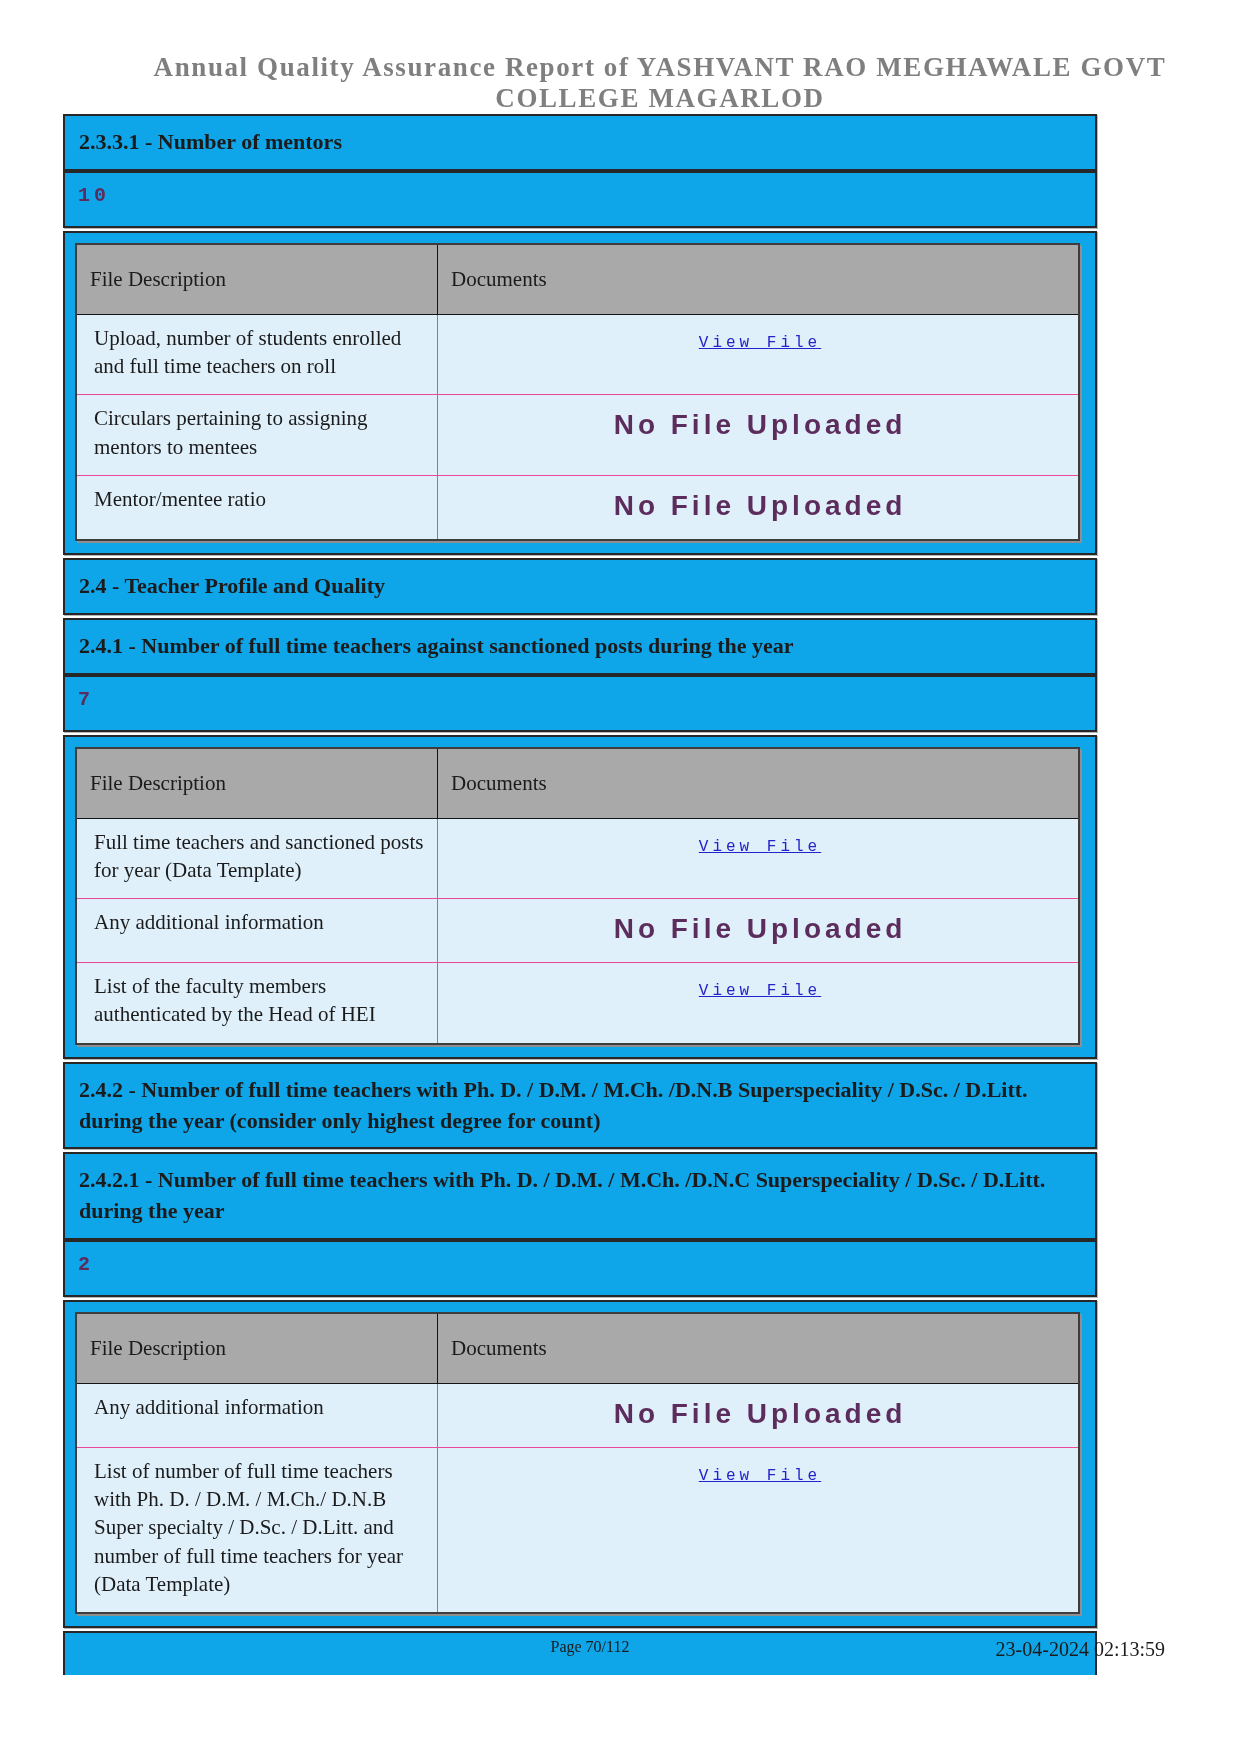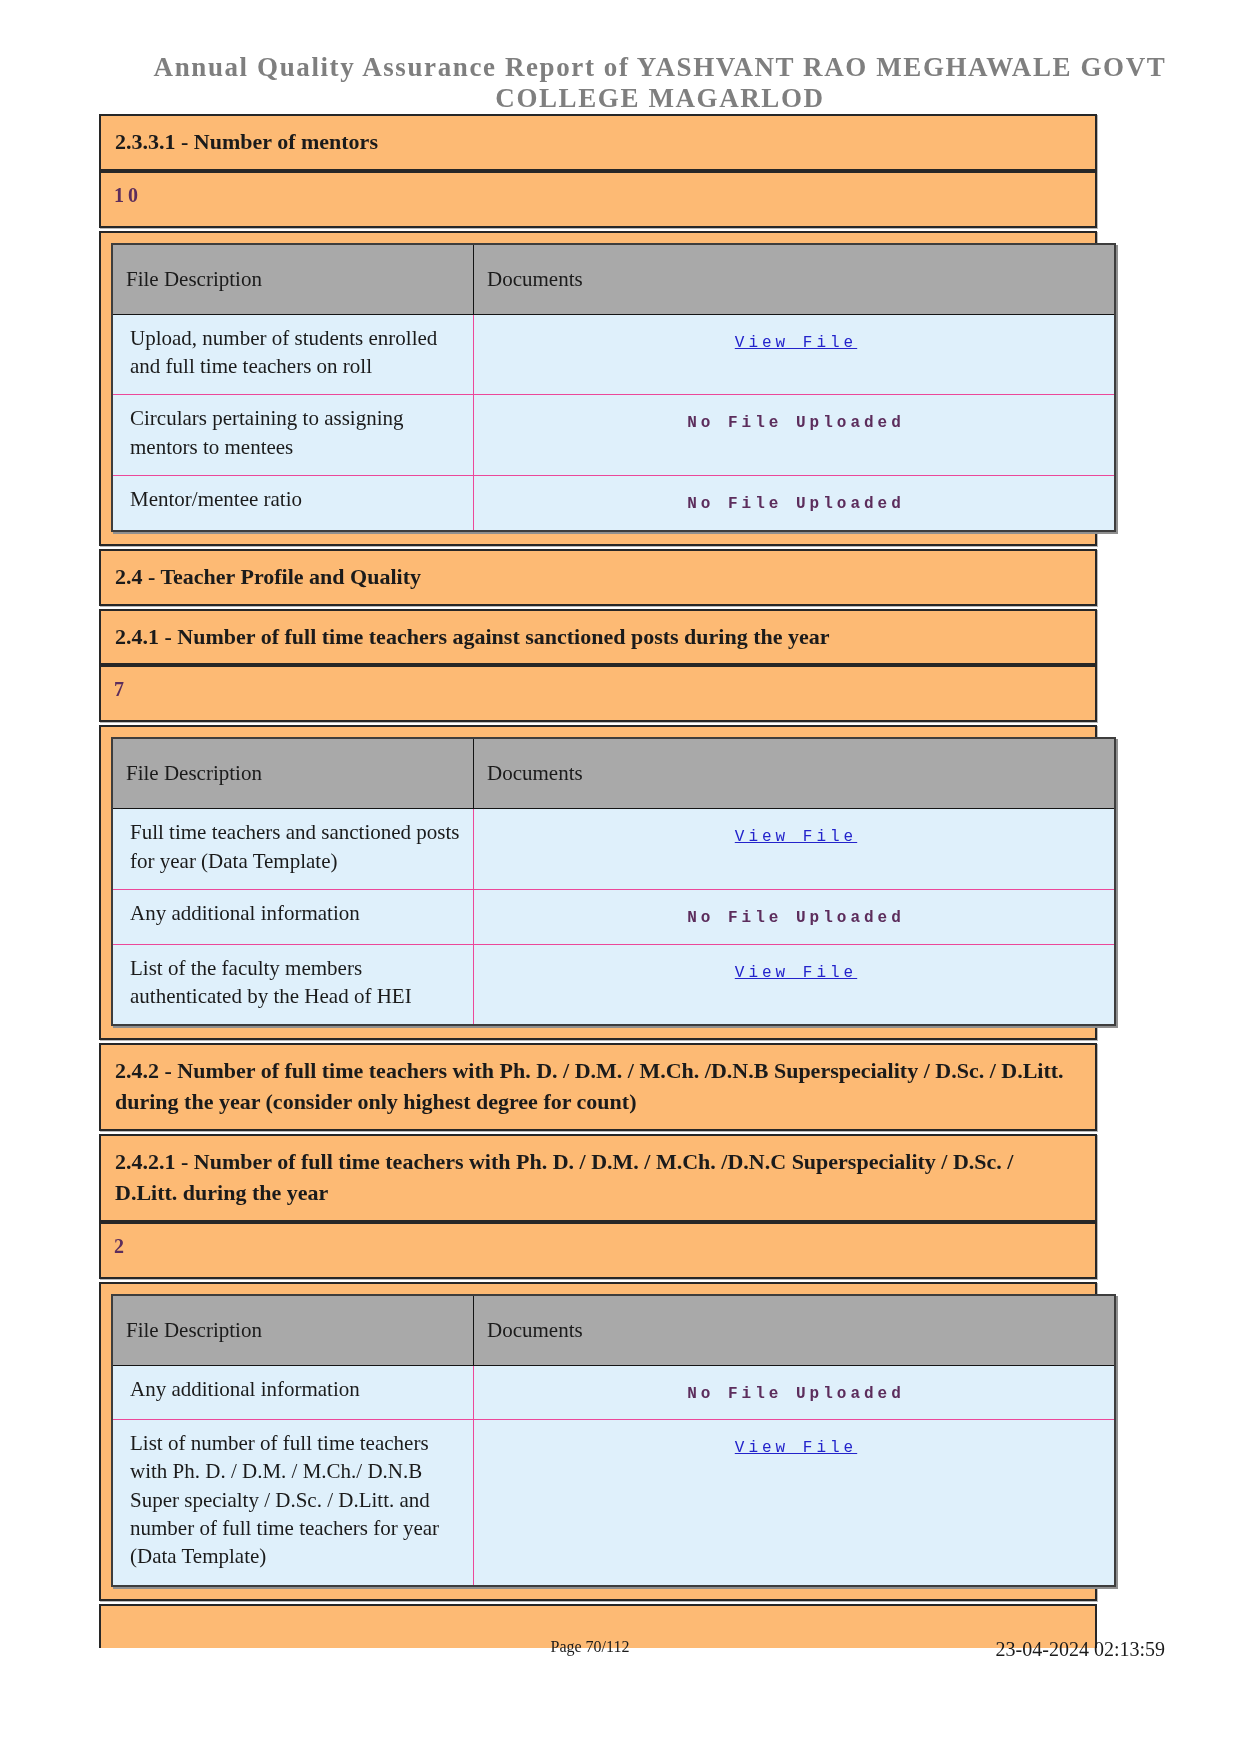--- a/index.html
+++ b/index.html
@@ -12,29 +12,29 @@
   .doc-header{
     position:absolute;top:52px;left:130px;width:1060px;
     text-align:center;font-weight:bold;font-size:27px;letter-spacing:1.6px;
     color:#7f7f7f;
   }
   
   .content{
     position:absolute;top:114px;left:63px;width:1034px;
   }
   .box{
-    box-sizing:border-box;border:2px solid #272727;background:#fdba74;
-    margin-bottom:3px;box-shadow:1px 1px 0 #b9b9b9;margin-left:36px;
+    box-sizing:border-box;border:2px solid #272727;background:#0ea5e9;
+    margin-bottom:3px;box-shadow:1px 1px 0 #b9b9b9;
   }
   .box.title{
     font-weight:bold;font-size:22px;line-height:1.4;padding:11px 14px;
   }
   .box.value{
     margin-top:-3px; 
-    font-family:Liberation Serif, serif;font-weight:bold;font-size:20px;
+    font-family:Liberation Mono, monospace;font-weight:bold;font-size:20px;
     letter-spacing:4px;color:#5c2d5c;padding:11px 13px 19px 13px;
   }
   .box.tablewrap{padding:10px 10px 12px 10px;}
   .box.cutoff{height:44px;border-bottom:none;box-shadow:none;margin-bottom:0;}
   
   table.filetable{
     width:1005px;border-collapse:collapse;border:2px solid #3d3d3d;
     box-shadow:2px 2px 0 #8f8f8f;table-layout:fixed;
   }
   table.filetable th{
@@ -45,21 +45,21 @@
   table.filetable td{
     background:#dff0fb;border:1px solid #ec4899;vertical-align:top;
     font-size:21px;line-height:1.35;padding:9px 13px 14px 17px;
   }
   table.filetable td.doccell{text-align:center;padding-top:11px;}
   .viewfile{
     font-family:Liberation Mono, monospace;font-size:16px;letter-spacing:4px;
     color:#2323cb;text-decoration:underline;cursor:pointer;
   }
   .nofile{
-    font-family:Liberation Mono, monospace;font-weight:bold;font-size:16px;
+    font-family:Liberation Sans, sans-serif;font-weight:bold;font-size:28px;
     letter-spacing:4px;color:#5c2d5c;
   }
   
   .footer-page{
     position:absolute;top:1638px;left:0;width:1180px;text-align:center;
     font-size:16px;
   }
   .footer-time{
     position:absolute;top:1638px;right:76px;font-size:20px;
   }

